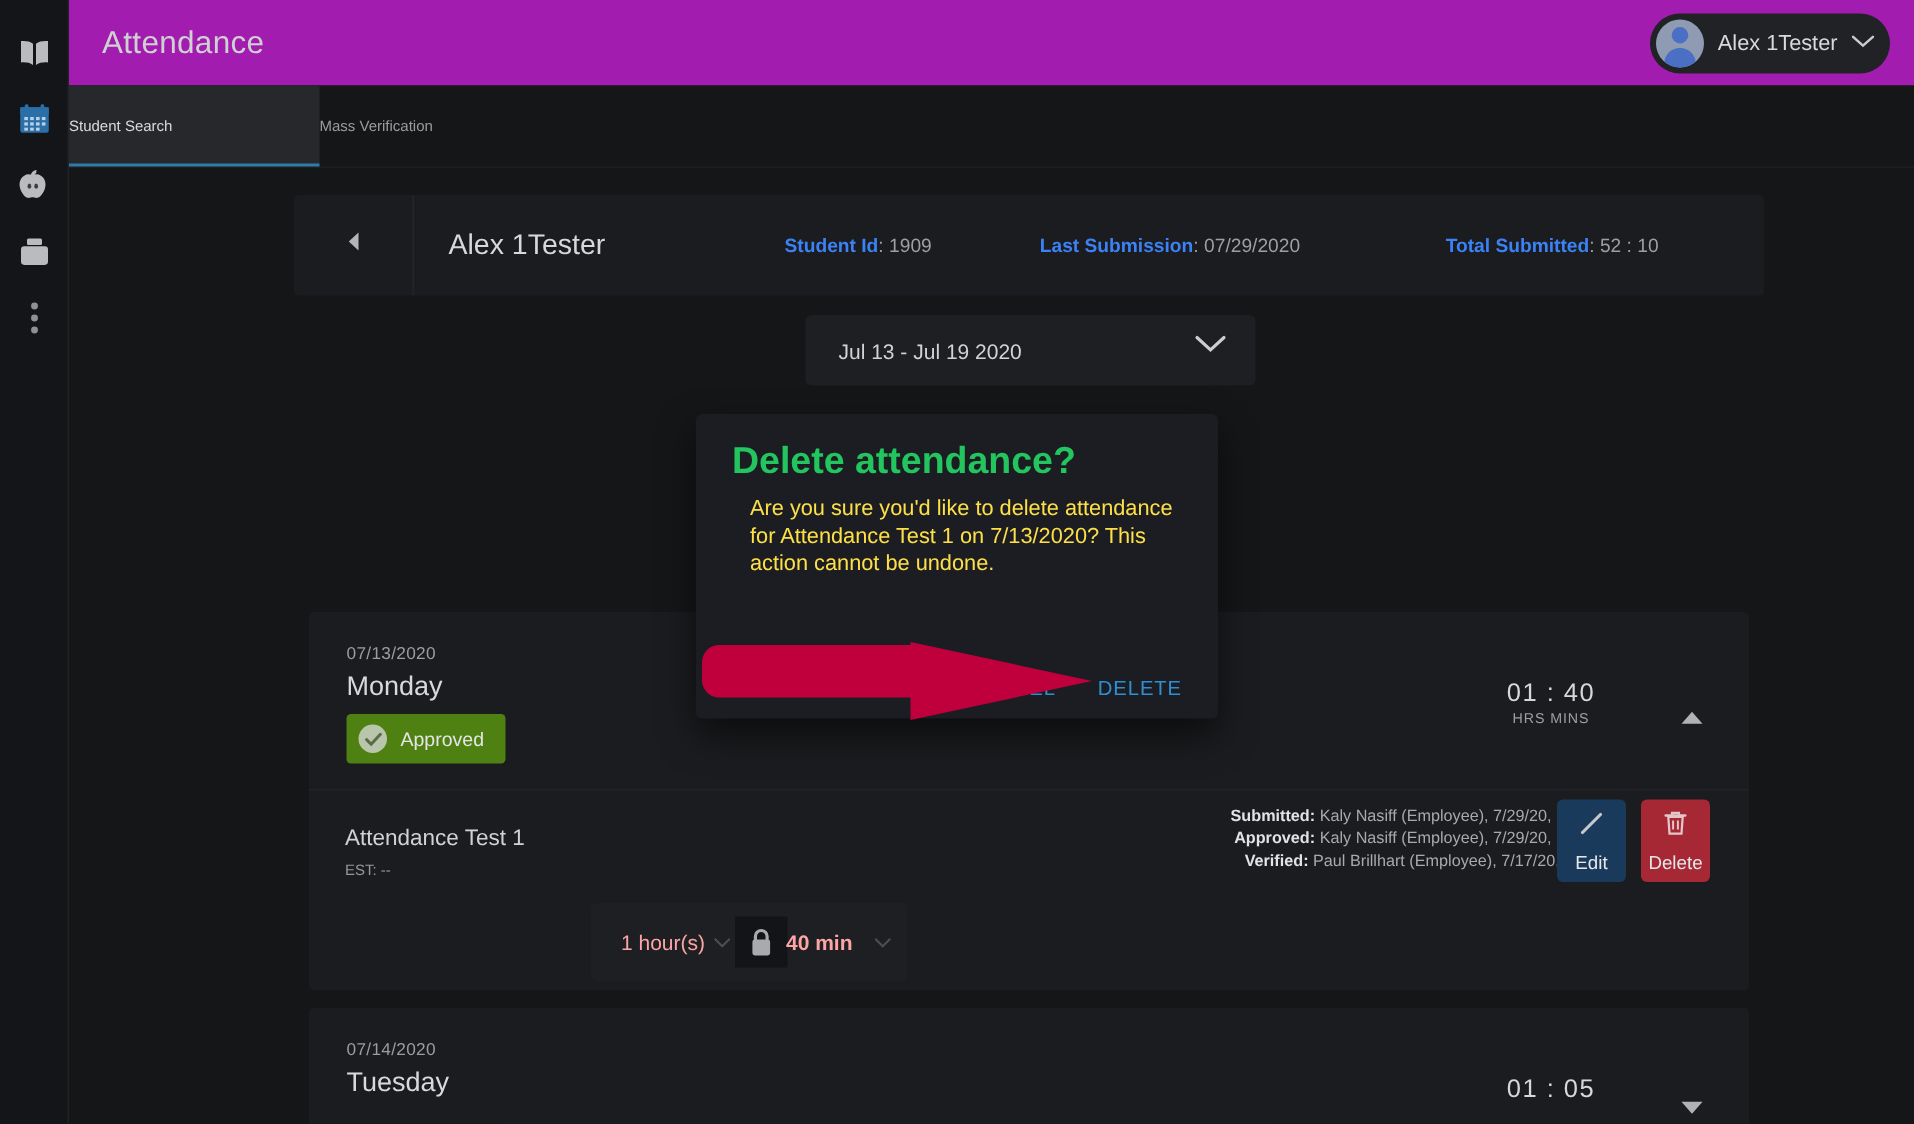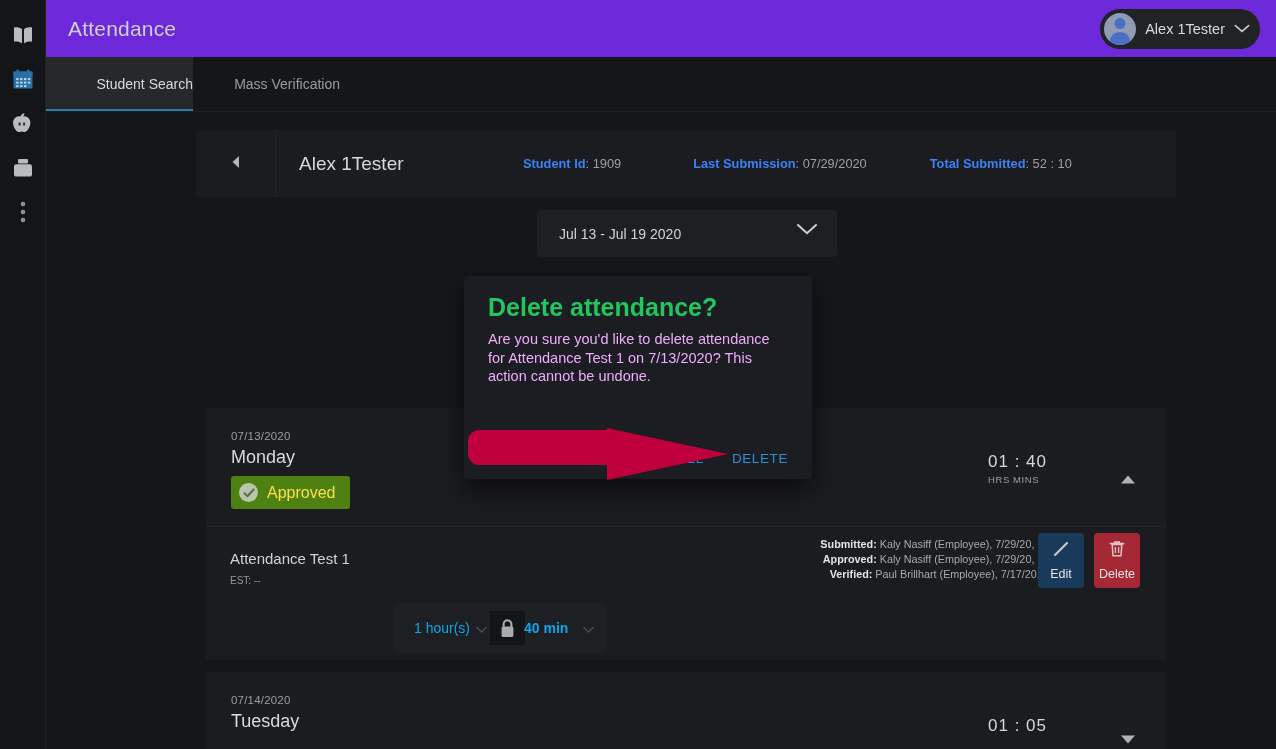--- a/index.html
+++ b/index.html
@@ -23,21 +23,21 @@
   .side-item {
     width:46px; height:44px;
     display:flex; align-items:center; justify-content:center;
     cursor:pointer;
   }
   .side-item svg { display:block; }
 
   
   .topbar {
     position:absolute; left:46px; top:0; width:1230px; height:57px;
-    background:#6d28d9;
+    background:#a21caf;
   }
   .page-title {
     position:absolute; left:22px; top:17px;
     font-size:21px; color:#cfd0d2; font-weight:400; letter-spacing:.2px;
   }
   .user-chip {
     position:absolute; right:16px; top:9px;
     height:40px; min-width:147px;
     background:#212226; border-radius:20px;
     display:flex; align-items:center; padding:0 10px 0 4px;
@@ -61,22 +61,22 @@
   .chev { margin-left:9px; }
 
   
   .tabs {
     position:absolute; left:46px; top:57px; width:1230px; height:55px;
     background:#151618;
     display:flex; align-items:stretch;
     border-bottom:1px solid #1d1e21;
   }
   .tab {
-    width:147px; display:flex; align-items:center; justify-content:flex-end;
-    font-size:14px; color:#9a9c9f; cursor:pointer; position:relative;
+    width:167px; display:flex; align-items:center; justify-content:flex-start;
+    font-size:10px; color:#9a9c9f; cursor:pointer; position:relative;
   }
   .tab.active { background:#26282c; color:#d9dadc; }
   .tab.active::after {
     content:""; position:absolute; left:0; right:0; bottom:0;
     height:2px; background:#2e7ba6;
   }
 
   
   .content { position:absolute; left:46px; top:112px; width:1230px; height:637px; }
 
@@ -89,21 +89,21 @@
     width:80px; height:67px; display:flex; align-items:center; justify-content:center;
     border-right:1px solid #242528; cursor:pointer;
   }
   .student-name {
     margin-left:23px; font-size:19px; color:#d7d8da; width:220px;
   }
   .meta { font-size:12.8px; color:#9d9fa2; white-space:nowrap; }
   .meta b { color:#3b82f6; font-weight:bold; }
   .meta.m1 { margin-left:4px; }
   .meta.m2 { margin-left:72px; }
-  .meta.m3 { margin-left:63px; }
+  .meta.m3 { margin-left:97px; }
 
   .daterange {
     position:absolute; left:491px; top:98px; width:300px; height:47px;
     background:#1e1f23; border-radius:4px;
     display:flex; align-items:center; cursor:pointer;
   }
   .daterange .dr-text { margin-left:22px; font-size:14px; color:#d2d3d5; }
   .daterange .dr-chev { position:absolute; right:19px; top:13px; }
 
   
@@ -126,45 +126,45 @@
   .badge {
     position:absolute; left:25px; top:68px;
     height:33px; min-width:98px; background:#4f8012; border-radius:3px;
     display:flex; align-items:center; padding:0 14px 0 8px;
   }
   .badge-check {
     width:19px; height:19px; border-radius:50%;
     background:#b9c6ab; display:flex; align-items:center; justify-content:center;
     flex:0 0 auto;
   }
-  .badge-label { font-size:16px; color:#fde047; margin-left:9px; }
+  .badge-label { font-size:13px; color:#e5e5e5; margin-left:9px; }
 
   .hrs {
-    position:absolute; right:86px; top:44px; width:92px;
+    position:absolute; right:86px; top:44px; text-align:center; width:92px;
   }
   .hrs-val { font-size:17px; color:#d6d7d9; letter-spacing:1px; }
   .hrs-lbl { font-size:9.5px; color:#9c9ea1; letter-spacing:.6px; margin-top:2px; }
   .collapse-arrow { position:absolute; right:30px; top:62px; cursor:pointer; }
 
   
   .detail-row {
     position:absolute; left:0; right:0; top:118px; height:134px;
     border-top:1px solid #222326;
   }
   .det-title { position:absolute; left:24px; top:23px; font-size:15px; color:#d1d2d5; }
   .det-est   { position:absolute; left:24px; top:48px; font-size:10px; color:#95979a; }
 
   .duration {
     position:absolute; left:188px; top:75px; width:211px; height:52px;
     background:#1e1f23; border-radius:4px; display:flex; align-items:center;
   }
   .dur-seg { position:relative; display:flex; align-items:center; }
   .dur-seg.left  { width:104px; padding-left:20px; }
   .dur-seg.right { width:107px; padding-left:26px;font-weight:bold; }
-  .dur-text { font-size:14px; color:#0ea5e9; }
+  .dur-text { font-size:14px; color:#fca5a5; }
   .dur-caret { margin-left:auto; margin-right:11px; }
   .lock {
     position:absolute; left:96px; top:9px; width:35px; height:34px;
     background:#131418; display:flex; align-items:center; justify-content:center;
   }
 
   .stamps {
     position:absolute; left:517px; top:10px; width:360px;
     text-align:right; line-height:15px;
   }
@@ -186,22 +186,22 @@
     position:absolute; left:464px; top:276px; width:348px; height:203px;
     background:#1c1d22; border-radius:4px;
     box-shadow:0 11px 24px rgba(0,0,0,.55);
     z-index:40;
   }
   .modal-title {
     position:absolute; left:24px; top:17px;
     font-size:25px; font-weight:bold; color:#22c55e;
   }
   .modal-body {
-    position:absolute; left:24px; top:54px; width:283px;
-    font-size:14.5px; line-height:18.5px; color:#f0abfc;
+    position:absolute; left:36px; top:54px; width:283px;
+    font-size:14.5px; line-height:18.5px; color:#fde047;
   }
   .modal-actions {
     position:absolute; right:24px; bottom:13px;
     display:flex; align-items:center; gap:28px;
   }
   .modal-btn {
     font-size:13.5px; letter-spacing:.6px; color:#2e90d4;
     background:none; border:none; cursor:pointer;
     font-family:"Liberation Sans", sans-serif;
   }

